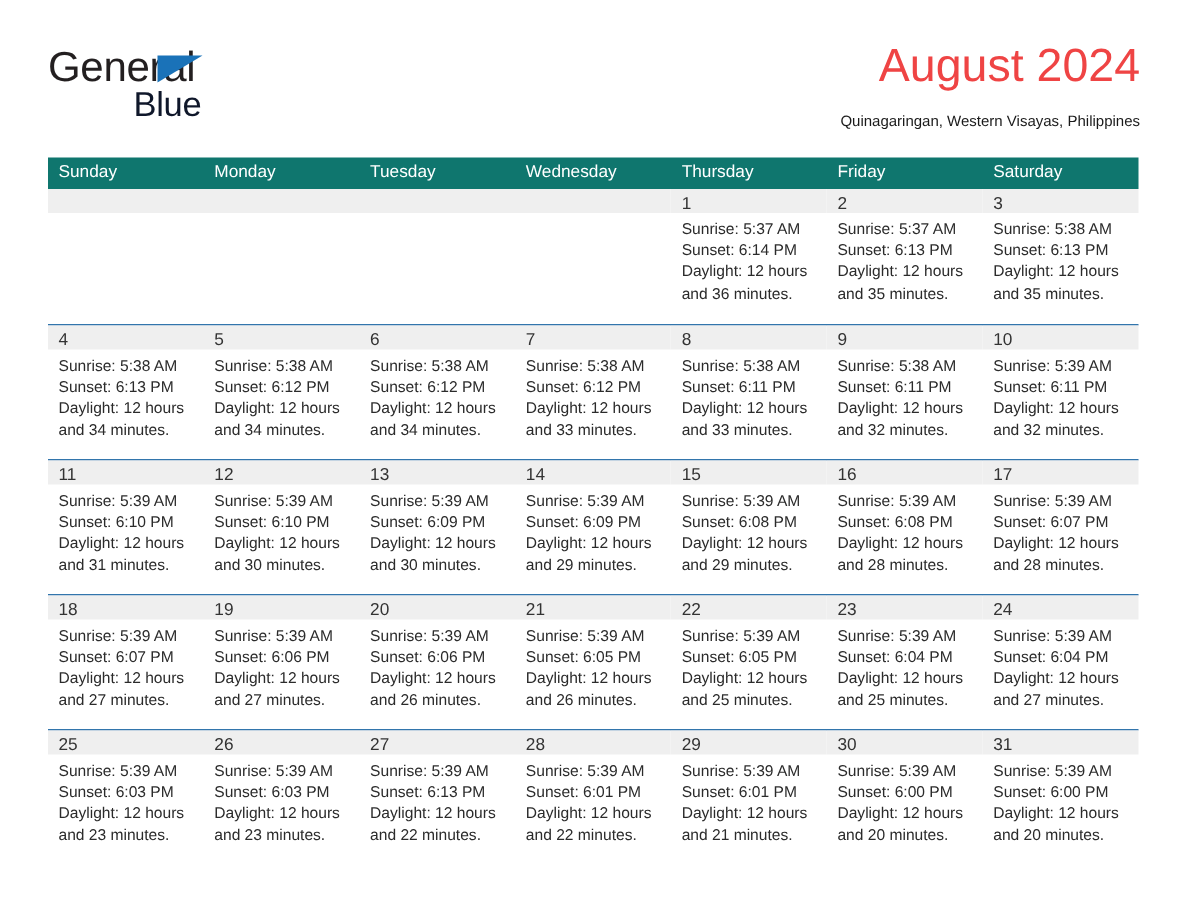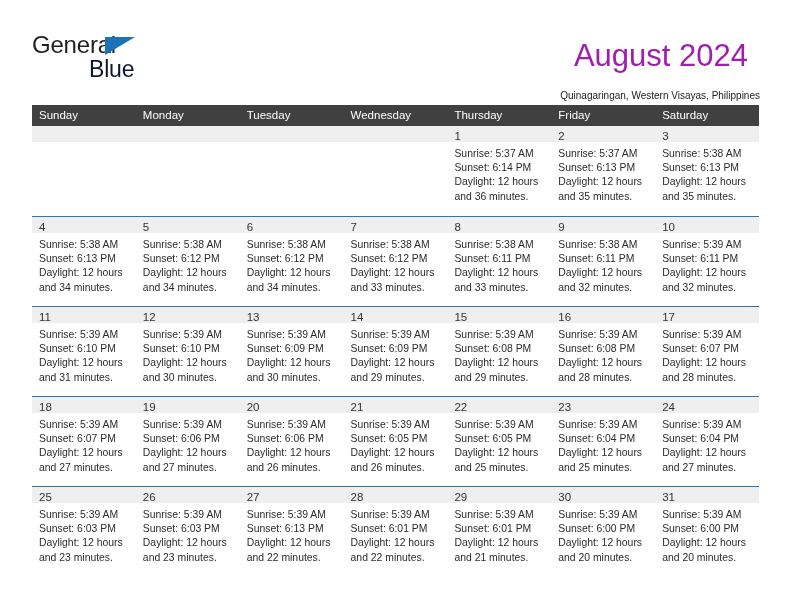--- a/index.html
+++ b/index.html
@@ -35,21 +35,21 @@
     top: 6px;
     width: 200px;
     height: 52px;
   }
   .logo-row1 {
     position: relative;
     height: 26px;
     line-height: 26px;
   }
   .logo-general {
-    font-size: 24px;
+    font-size: 28px;
     color: #231f20;
     letter-spacing: -0.2px;
     font-family: "Liberation Sans", sans-serif;
   }
   .logo-tri {
     position: absolute;
     left: 73px;
     top: 5px;
     width: 0;
     height: 0;
@@ -67,44 +67,44 @@
 
   .title-block {
     position: absolute;
     right: 0;
     top: 0;
     text-align: right;
     width: 520px;
   }
   .month-title {
     font-size: 31px;
-    color: #a21caf;
+    color: #ef4444;
     line-height: 36px;
     white-space: nowrap;
     font-weight: normal;
-    margin: 12px;
+    margin: 0;
   }
   .location {
     font-size: 10px;
     color: #1a1a1a;
     line-height: 20px;
     margin-top: 10px;
     white-space: nowrap;
   }
 
   
   .calendar {
     position: absolute;
     left: 32px;
     top: 105px;
     width: 727px;
   }
   .weekday-row {
     display: flex;
-    background: #404040;
+    background: #0f766e;
     height: 21px;
   }
   .weekday {
     flex: 1 1 0;
     color: #ffffff;
     font-size: 11.5px;
     line-height: 21px;
     padding-left: 7px;
     box-sizing: border-box;
     white-space: nowrap;

